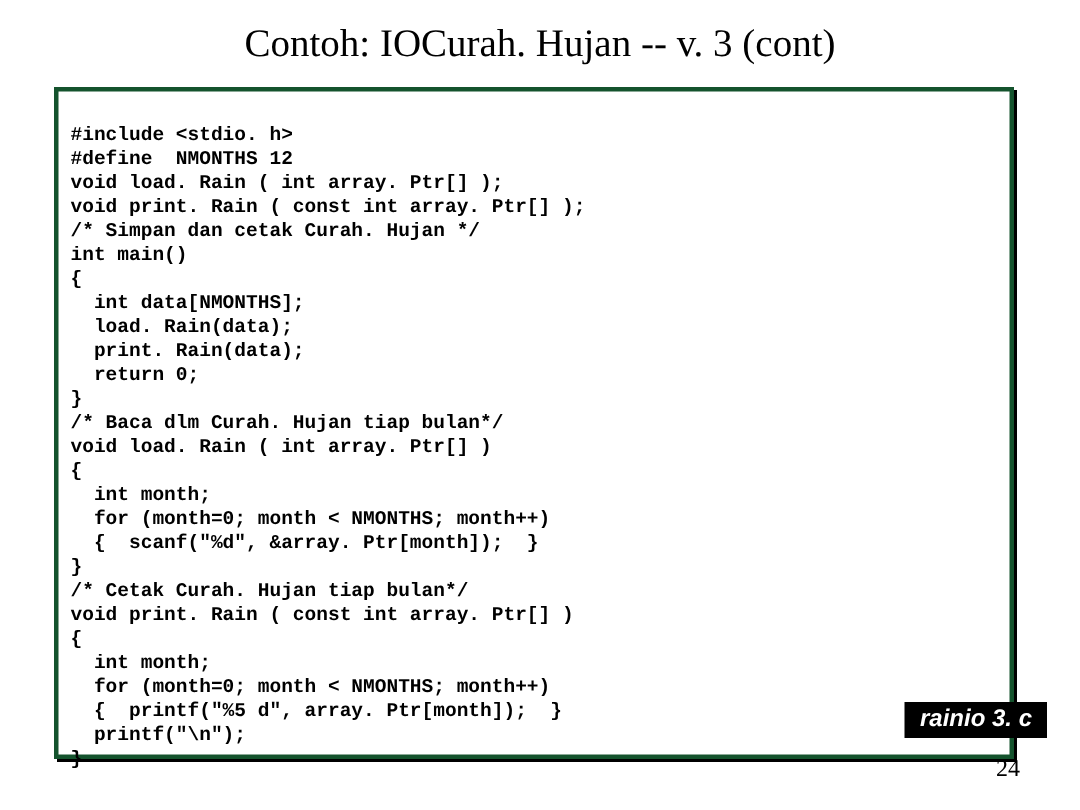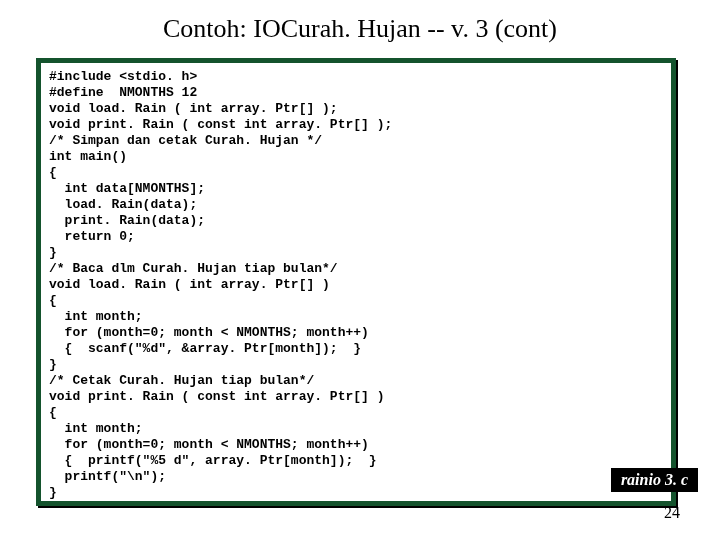--- a/index.html
+++ b/index.html
@@ -25,42 +25,42 @@
     padding-top: 14px;
     padding-bottom: 6px;
     font-weight: normal;
   }
   .code-box {
     position: absolute;
     left: 36px;
     top: 58px;
     width: 640px;
     height: 448px;
-    border: 5px solid #14532d;
+    border: 3px solid #14532d;
     box-shadow: 2px 2px 0 #000;
     box-sizing: border-box;
-    padding: 6px 8px;
+    padding: 21px 8px;
     background: #fff;
   }
   .code-box pre {
     margin: 0;
     font-family: "Courier New", monospace;
     font-size: 13px;
     line-height: 16px;
     font-weight: bold;
     white-space: pre;
     color: #000;
   }
   .file-label {
     position: absolute;
     right: 22px;
     bottom: 48px;
     background: #000;
     color: #fff;
-    font-family: Liberation Serif, serif;
+    font-family: Liberation Sans, sans-serif;
     font-style: italic;
     font-weight: bold;
     font-size: 16px;
     padding: 3px 10px;
   }
   .page-num {
     position: absolute;
     right: 40px;
     bottom: 18px;
     font-size: 16px;

